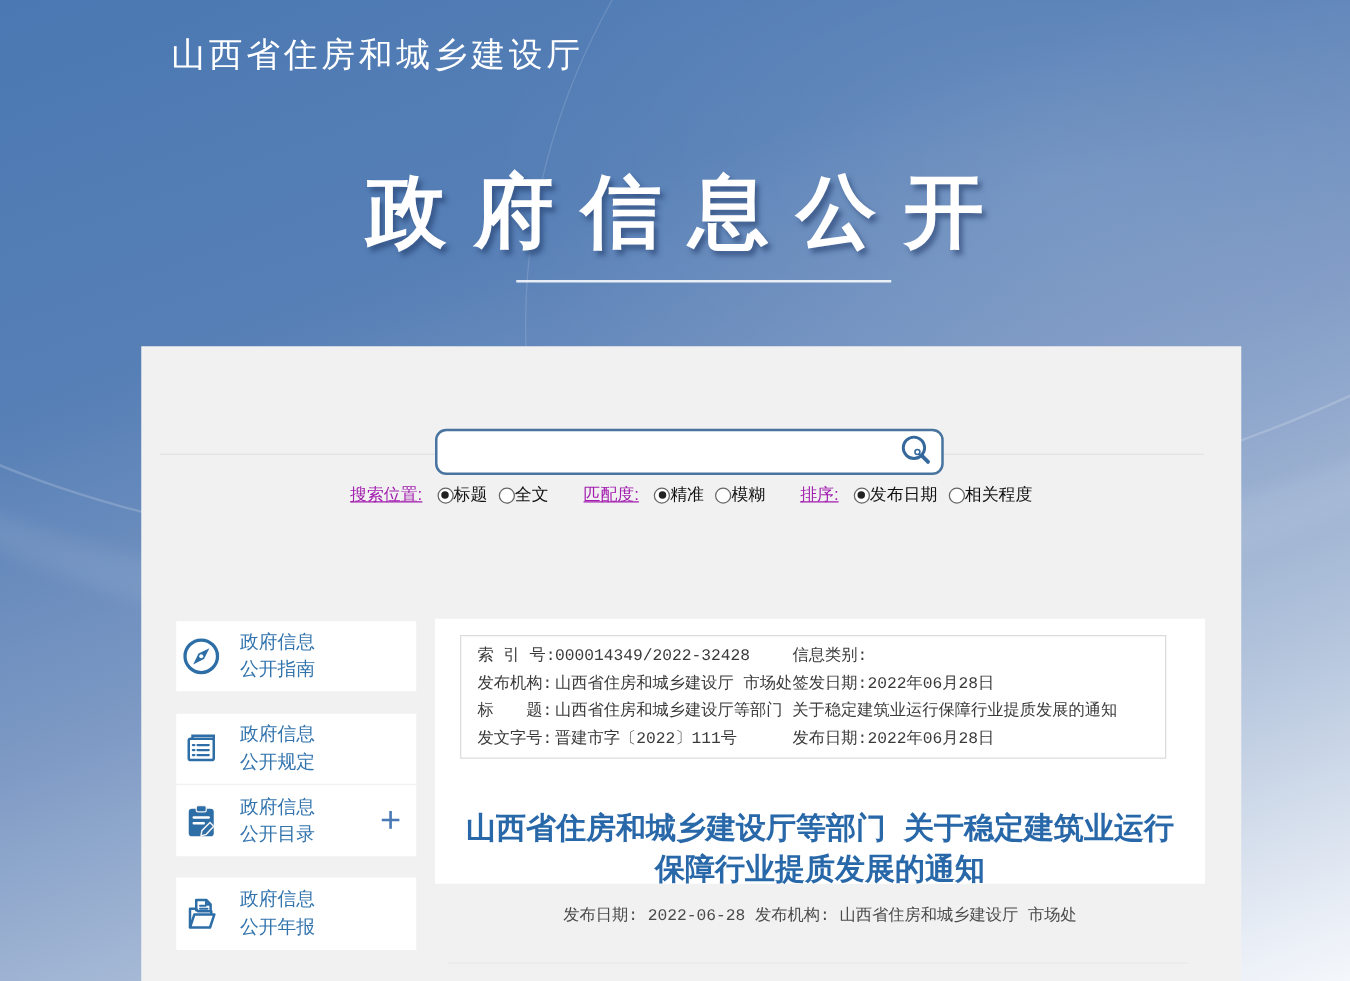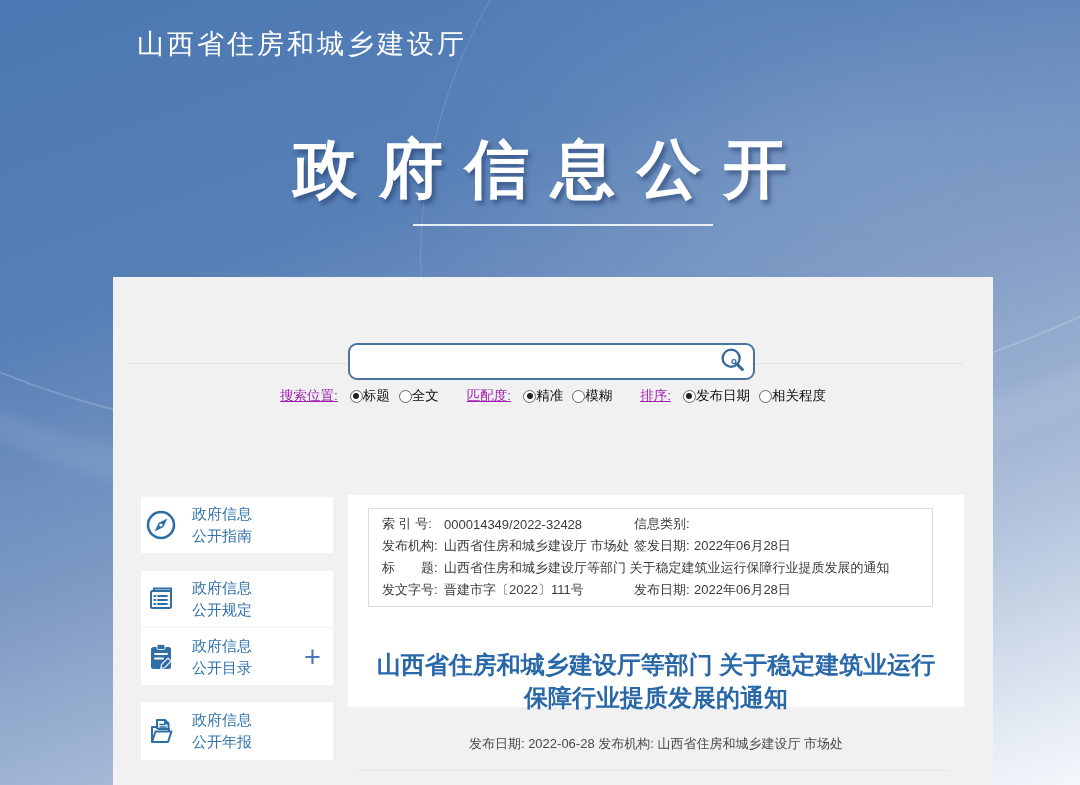--- a/index.html
+++ b/index.html
@@ -71,40 +71,40 @@
   .side-item.i3 { top:351px; height:57px; }
   .side-item.i4 { top:425px; height:58px; }
   .side-icon { width:34px; height:32px; margin-right:13px; flex:0 0 auto; }
   .side-text { color:#3173ad; font-size:15px; line-height:22px; }
   .side-text span { display:block; }
   .plus {
     position:absolute; right:12px; top:50%; transform:translateY(-50%);
     color:#4a7ab5; font-size:29px; font-weight:200; line-height:1;
   }
 
-  .doc-panel { position:absolute; left:235px; top:218px; width:616px; height:212px; background:#ffffff; }
+  .doc-panel { position:absolute; left:235px; top:218px; width:616px; height:212px; background:#ffffff;font-family:Liberation Mono, monospace; }
   .meta-table {
     position:absolute; left:20px; top:13px; width:565px;
     border:1px solid #dcdcdc; background:#fff; padding:4px 0 5px 0;
     font-size:13px; color:#3a3a3a;
   }
   .mt-row { display:flex; align-items:center; height:22px; padding-left:13px; white-space:nowrap; }
   .c-l1 { width:62px; flex:0 0 auto; }
   .c-v1 { width:190px; flex:0 0 auto; }
   .c-l2 { width:60px; flex:0 0 auto; }
   .c-v2 { flex:1; }
   .c-vwide { flex:1; }
 
   .doc-title {
     position:absolute; left:0; top:153px; width:100%; padding:0 22px;
     text-align:center; color:#2868a9; font-size:24px; font-weight:700; line-height:33px;
   }
   .doc-title .inner { max-width:575px; margin:0 auto; }
   .doc-meta {
-    position:absolute; left:0; top:240px; width:100%; text-align:center;
+    position:absolute; left:0; top:228px; width:100%; text-align:center;
     font-size:13px; color:#4a4a4a;
   }
   .doc-divider { position:absolute; left:10px; right:14px; top:275px; height:1px; background:#e8e8e8; }
 </style>
 </head>
 <body>
 
 <div class="screen">
   <div class="arc arc1"></div>
   <div class="arc arc2"></div>

